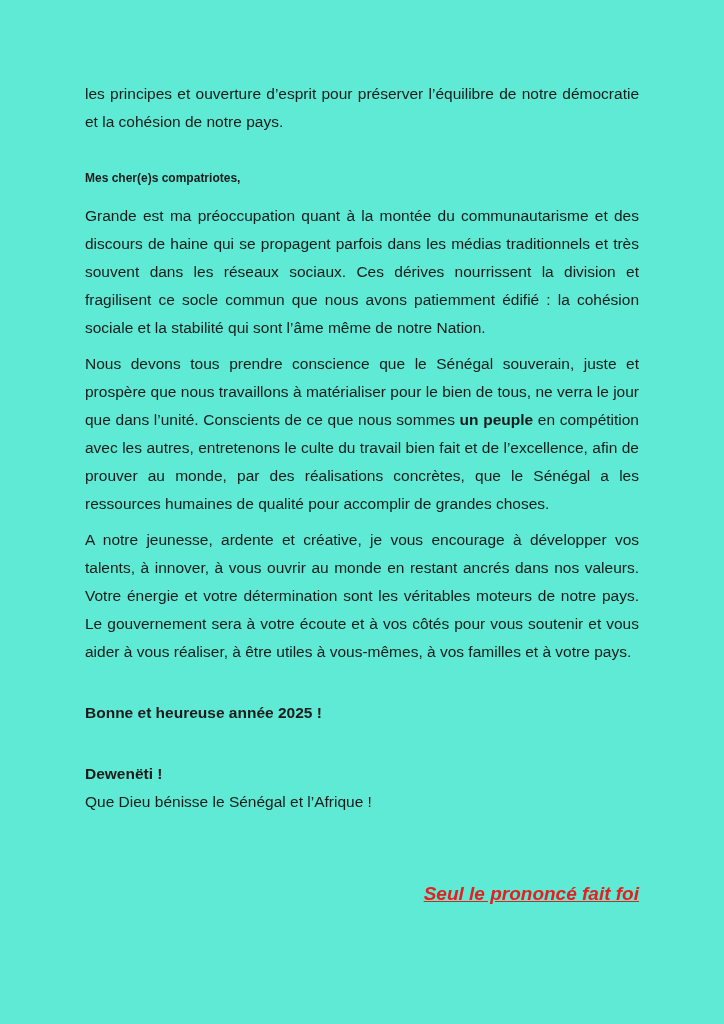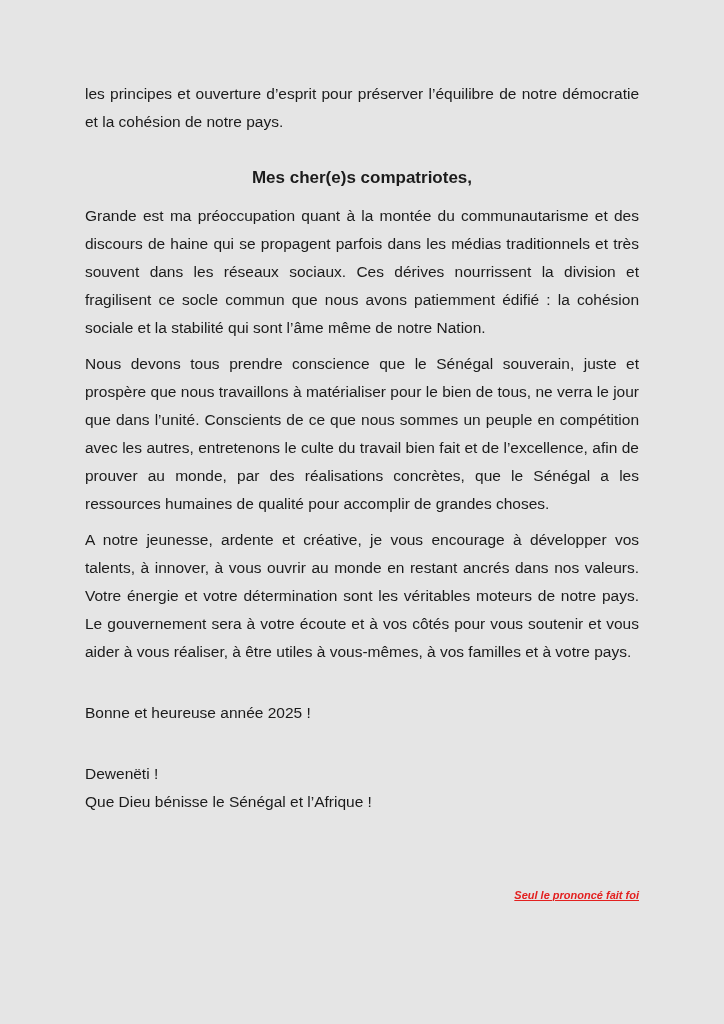--- a/index.html
+++ b/index.html
@@ -4,65 +4,65 @@
 <style>
   html, body {
     margin: 0;
     padding: 0;
     background: #ffffff;
   }
   .page {
     position: relative;
     width: 724px;
     height: 1024px;
-    background: #e5e5e5;
+    background: #5eead4;
     overflow: hidden;
     font-family: "Liberation Sans", "DejaVu Sans", sans-serif;
   }
   .content {
     position: absolute;
     left: 85px;
     top: 80px;
     width: 554px;
     color: #1b1b1b;
     font-size: 15.5px;
     line-height: 28px;
   }
   .para {
     margin: 0 0 8px 0;
     text-align: justify;
   }
   .salutation {
     margin: 28px 0 10px 0;
-    font-size: 17px;
+    font-size: 12px;
     font-weight: bold;
-    text-align: center;
+    text-align: left;
     color: #1b1b1b;
   }
   .inline-bold {
-    font-weight: normal;
+    font-weight: bold;
   }
   .closing-line {
     margin: 0;
     text-align: left;
   }
   .closing-bold {
-    font-weight: normal;
+    font-weight: bold;
     margin-top: 33px;
   }
   .footer-note-row {
     margin-top: 64px;
     text-align: right;
   }
   .footer-note {
     color: #e3201f;
     font-weight: bold;
     font-style: italic;
     text-decoration: underline;
-    font-size: 11px;
+    font-size: 19px;
   }
 </style>
 </head>
 <body>
 
 <div class="page">
   <div class="content">
 
     <p class="para">les principes et ouverture d’esprit pour préserver l’équilibre de notre démocratie et la cohésion de notre pays.</p>
 

